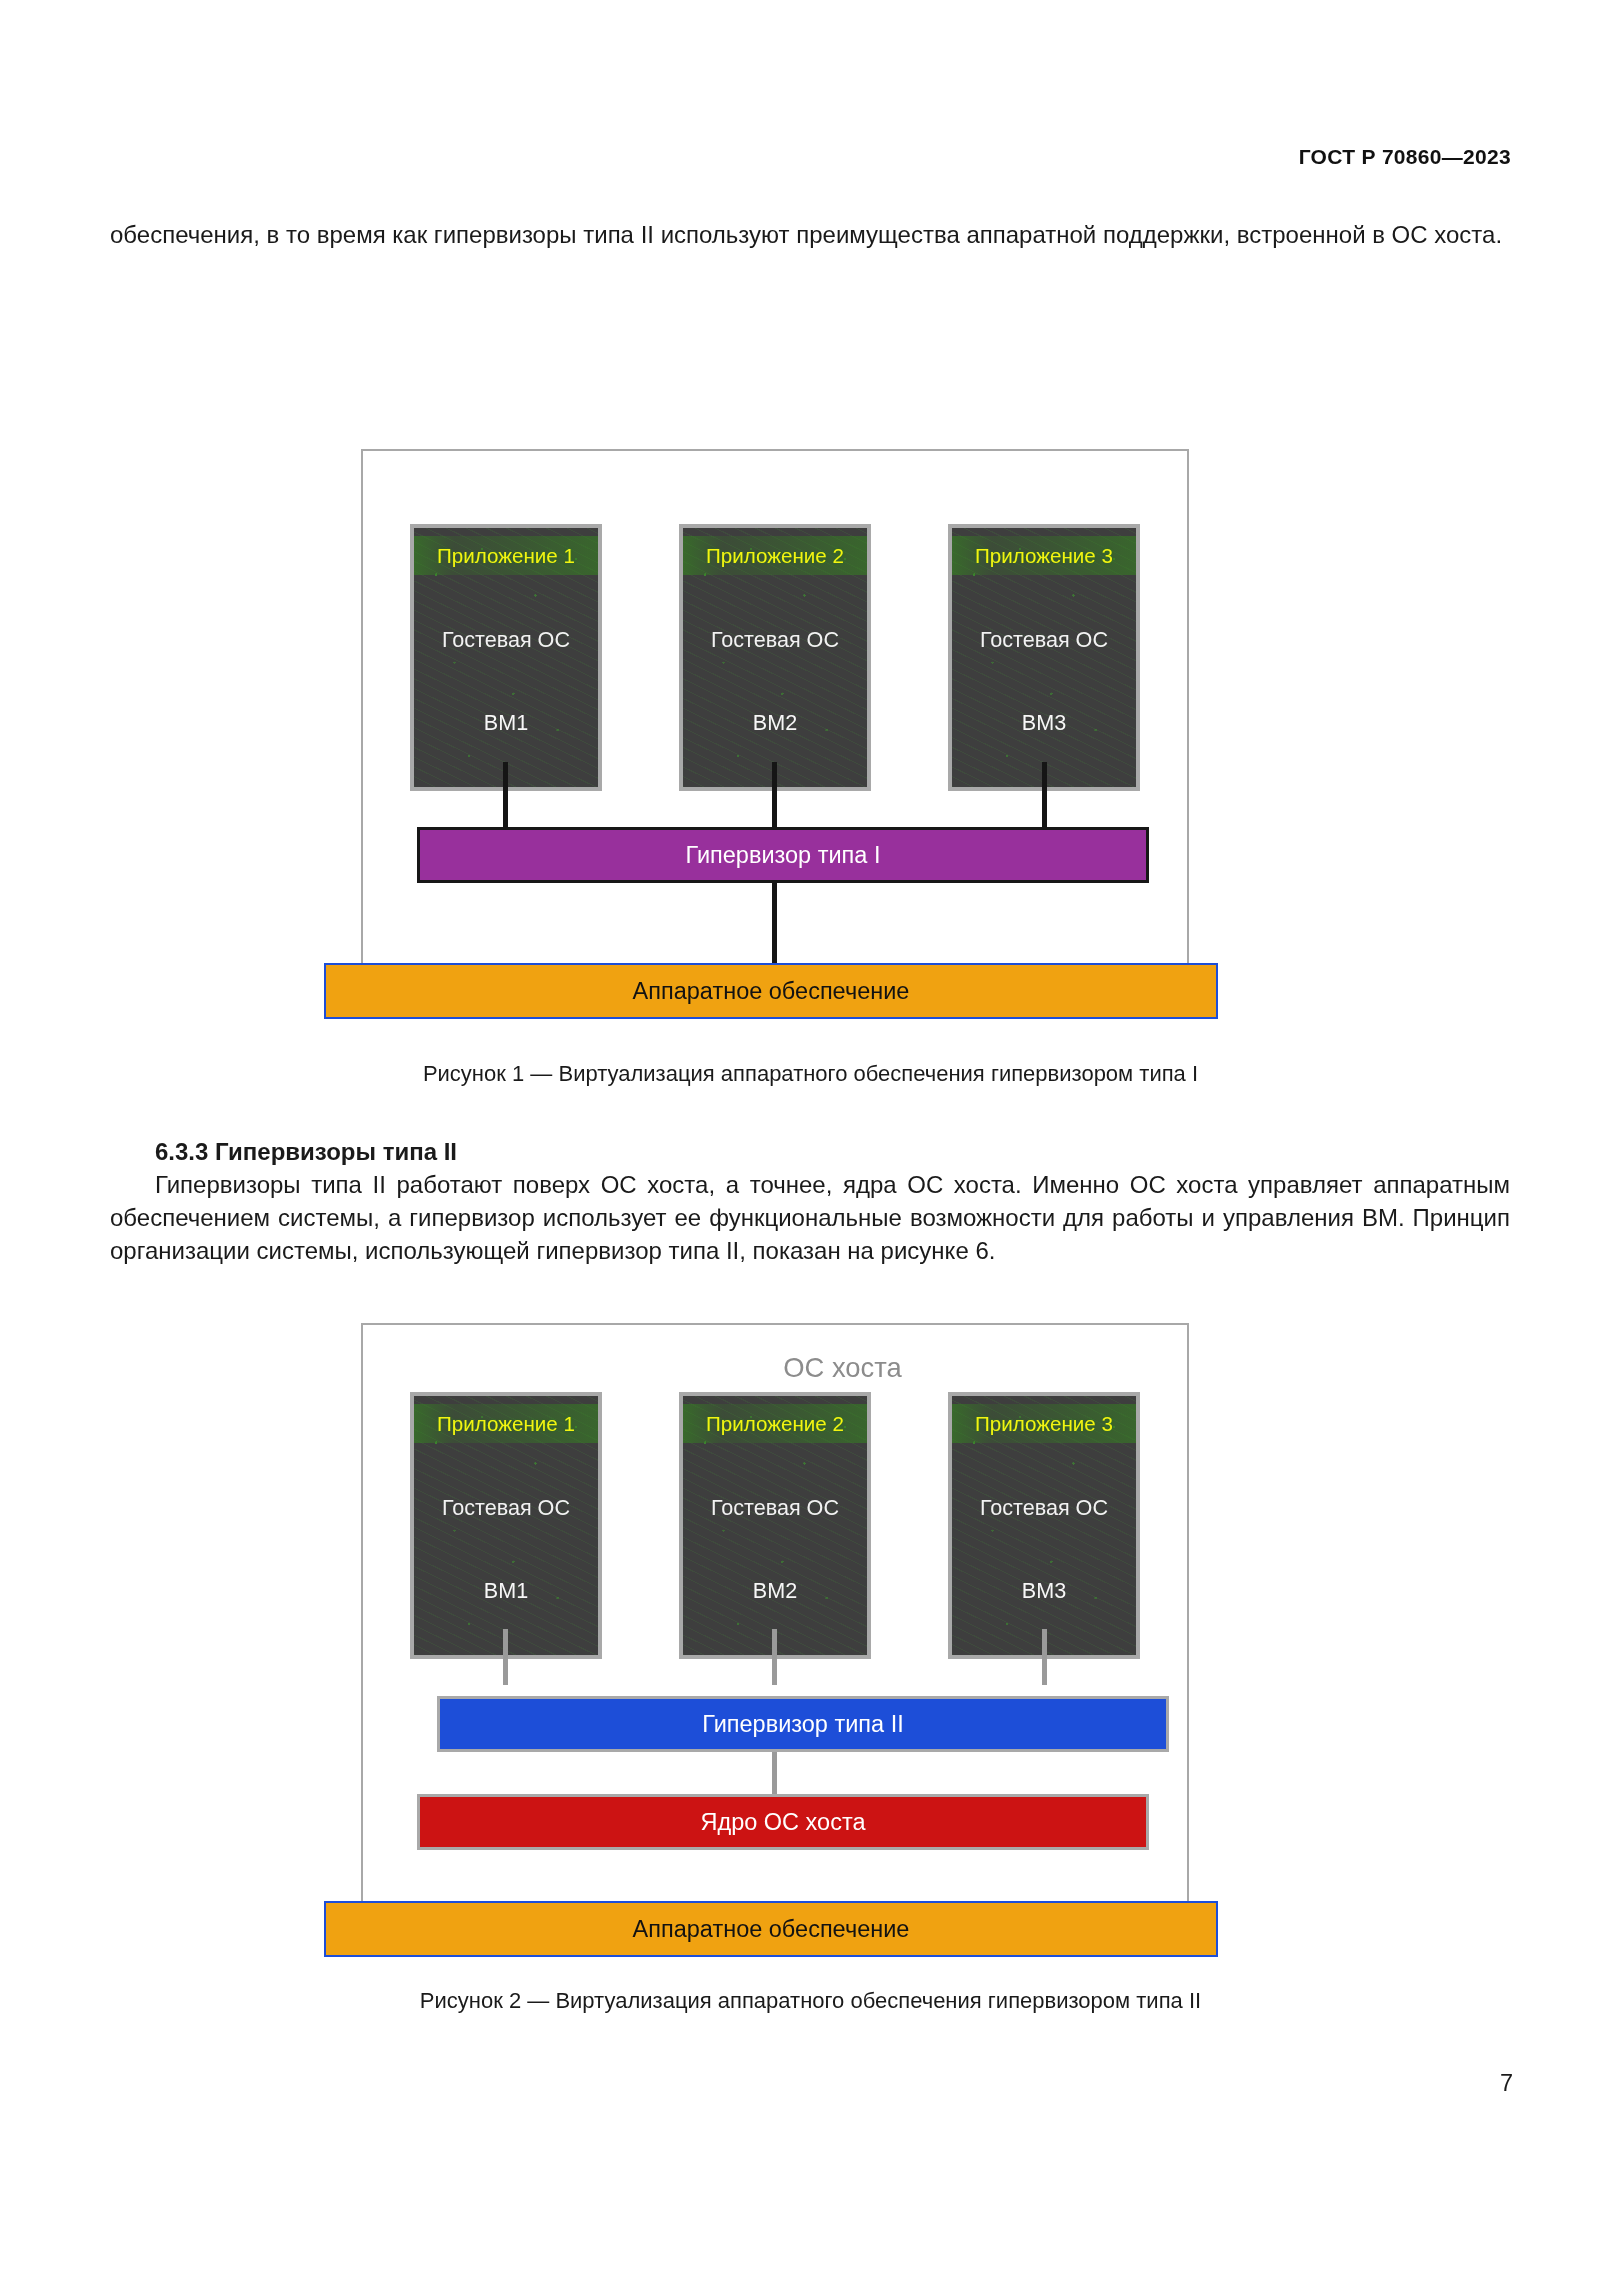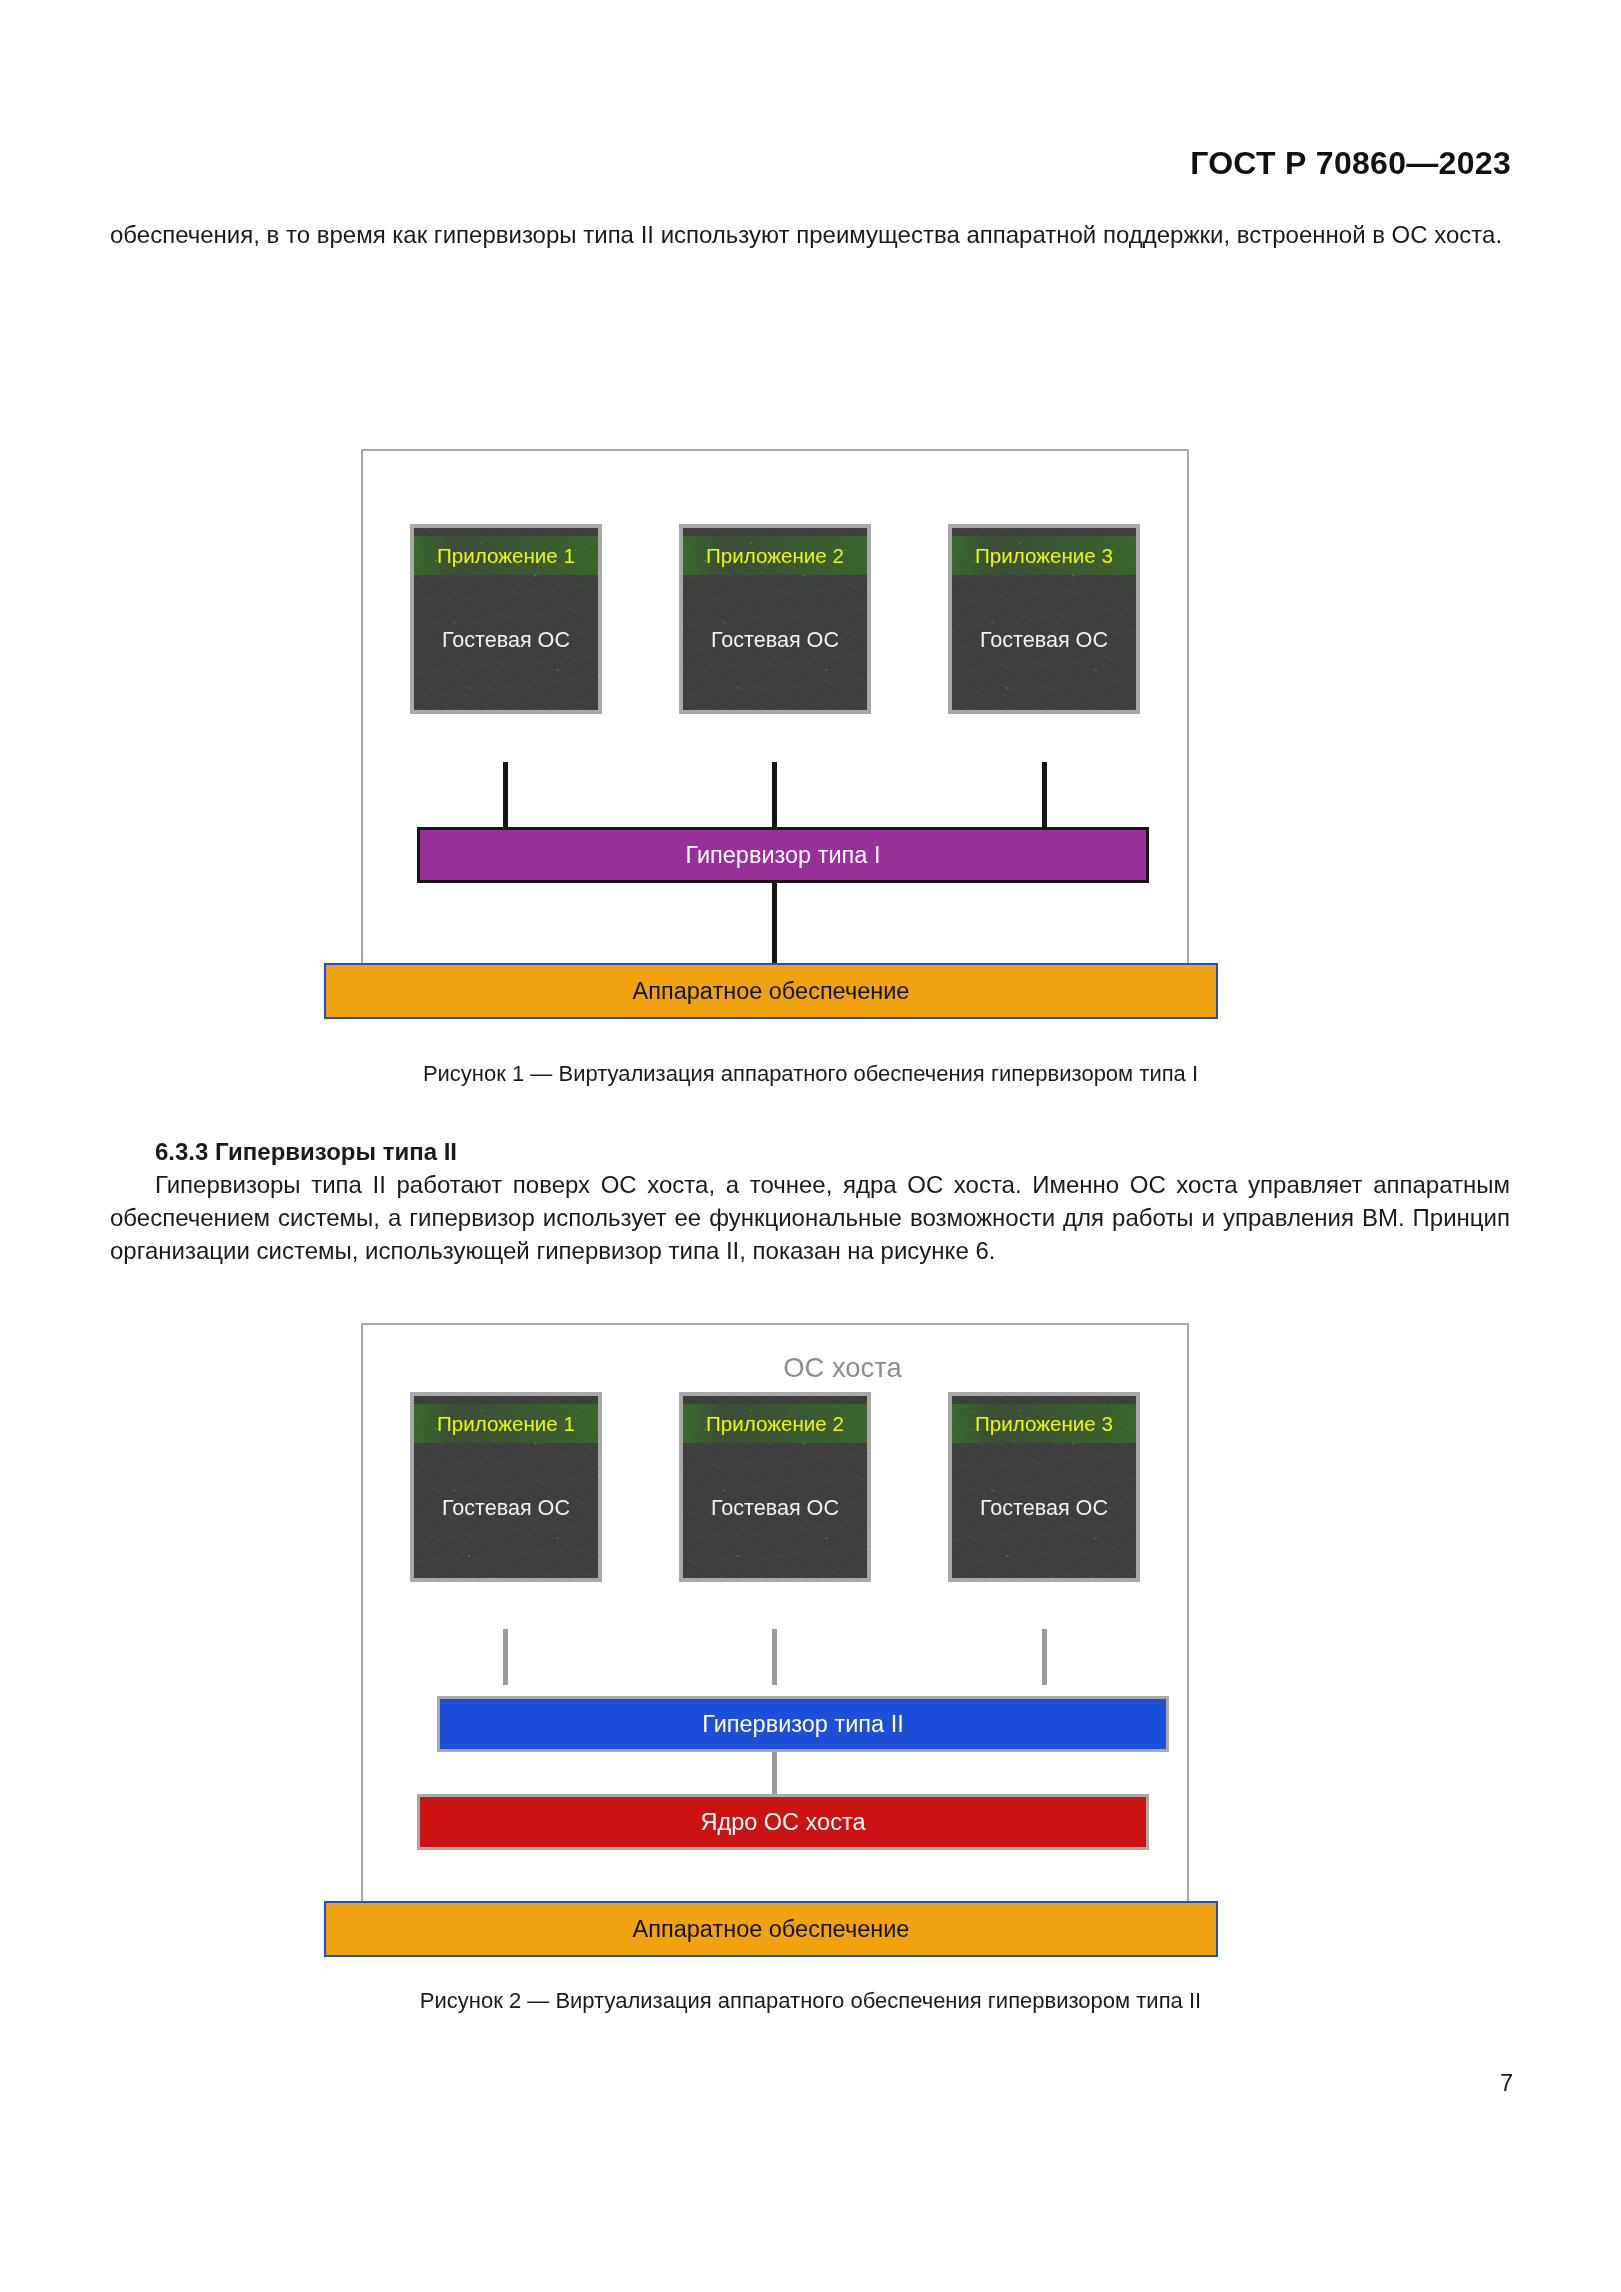--- a/index.html
+++ b/index.html
@@ -14,21 +14,21 @@
     font-family: "Liberation Sans", sans-serif;
     color: #1a1a1a;
     overflow: hidden;
   }
 
   
   .doc-header {
     position: absolute;
     top: 145px;
     right: 110px;
-    font-size: 32px;
+    font-size: 21px;
     font-weight: bold;
     letter-spacing: 0.3px;
     color: #111;
     white-space: nowrap;
   }
 
   
   .col {
     position: absolute;
     left: 110px;
@@ -63,21 +63,21 @@
     background: #ffffff;
     box-sizing: border-box;
   }
   .vm-row {
     position: absolute;
     display: flex;
     justify-content: space-between;
   }
   .vm-box {
     width: 192px;
-    height: 190px;
+    height: 267px;
     background: #3e3e3e;
     border: 4.9px solid #a9a9a9;
     box-sizing: border-box;
     position: relative;
     display: flex;
     flex-direction: column;
     align-items: center;
     overflow: hidden;
   }
   

